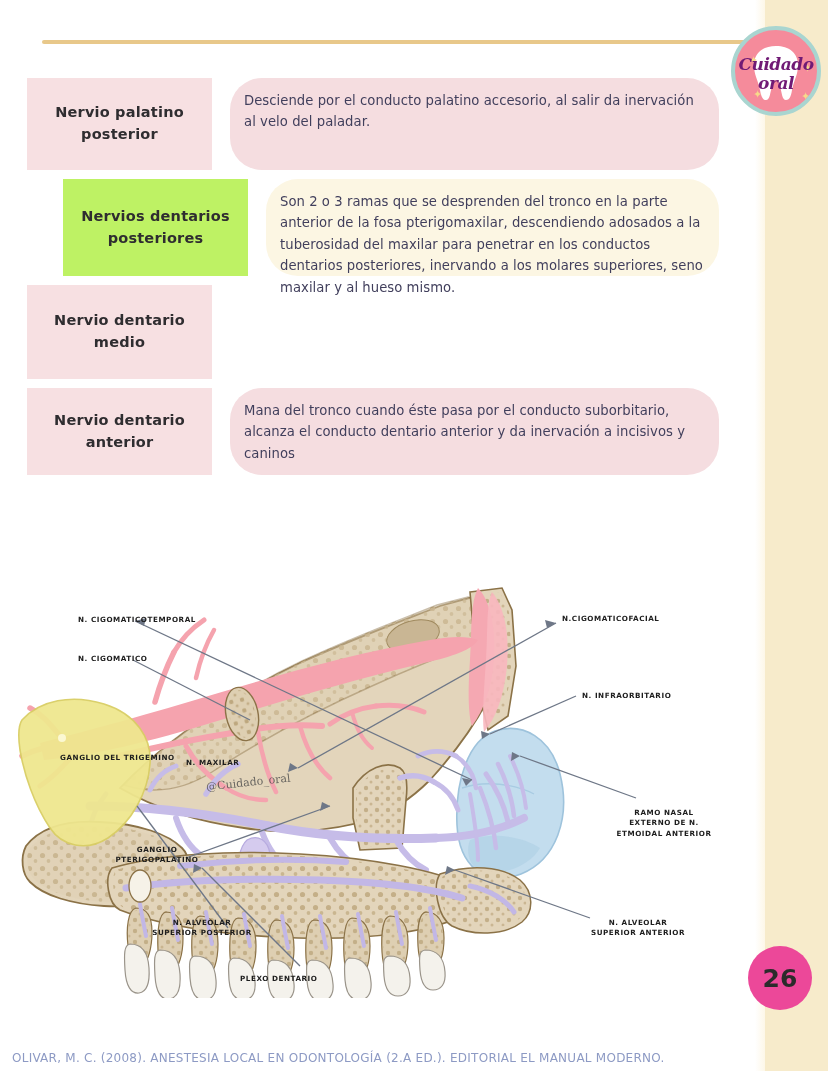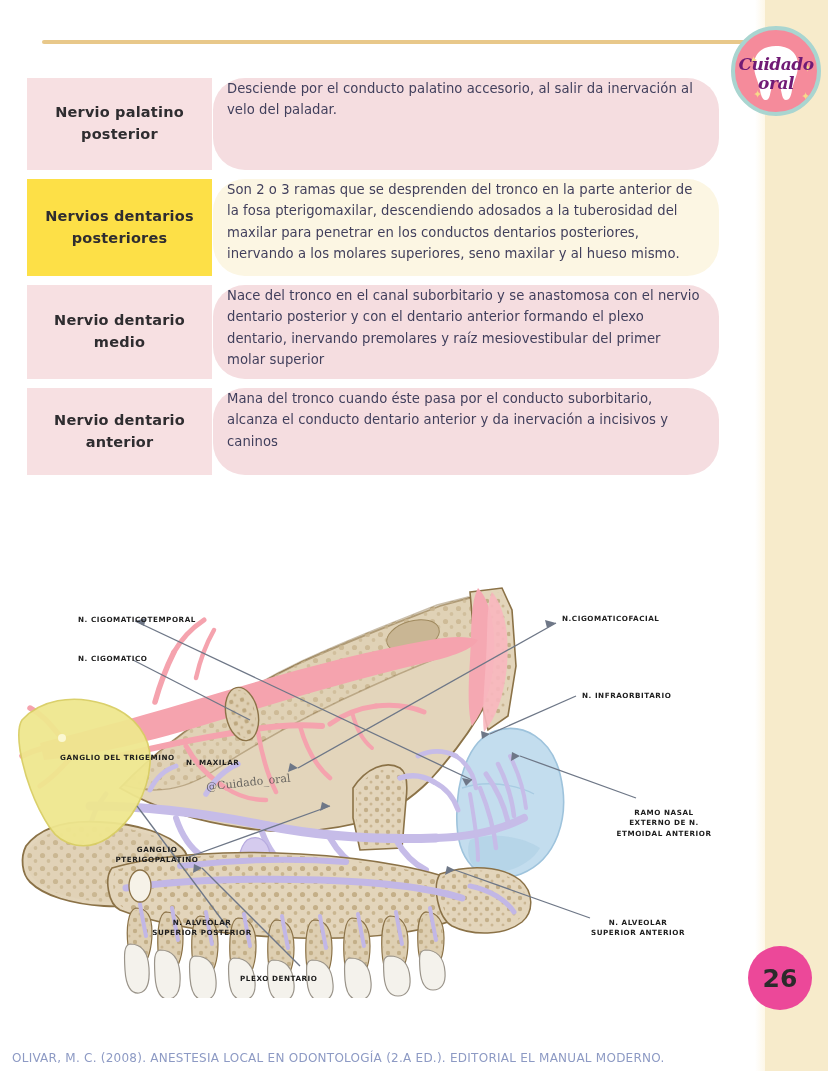--- a/index.html
+++ b/index.html
@@ -110,34 +110,34 @@
     box-sizing: border-box;
     font-family: "DejaVu Sans", "Liberation Sans", sans-serif;
     font-size: 14.5px;
     font-weight: 600;
     color: #2f2d30;
     line-height: 1.5;
     letter-spacing: 0.2px;
   }
   .cell-desc {
     flex: 1 1 auto;
-    margin-left: 1px;
-    padding: 0 16px 12px 14px;
+    margin-left: 18px;
+    padding: 12px 16px 12px 14px;
     box-sizing: border-box;
     font-family: "DejaVu Sans", "Liberation Sans", sans-serif;
     font-size: 13.2px;
     color: #413f5c;
     line-height: 1.62;
     letter-spacing: 0.05px;
     border-radius: 32px;
   }
   .tone-pink .cell-label,
   .tone-pink .cell-desc { background: #f7e0e2; }
   .tone-pink .cell-desc { background: #f5dde0; }
-  .tone-cream .cell-label { background: #fde047; }
+  .tone-cream .cell-label { background: #bef264; margin-left: 36px; }
   .tone-cream .cell-desc { background: #fcf6e3; }
 
   
   .figure-wrap {
     position: absolute;
     left: 0;
     top: 488px;
     width: 730px;
     height: 510px;
   }
@@ -224,21 +224,20 @@
     <div class="cell-desc">Desciende por el conducto palatino accesorio, al salir da inervación al velo del paladar.</div>
   </div>
 
   <div class="nerve-row tone-cream" style="height:97px;">
     <div class="cell-label">Nervios dentarios posteriores</div>
     <div class="cell-desc">Son 2 o 3 ramas que se desprenden del tronco en la parte anterior de la fosa pterigomaxilar, descendiendo adosados a la tuberosidad del maxilar para penetrar en los conductos dentarios posteriores, inervando a los molares superiores, seno maxilar y al hueso mismo.</div>
   </div>
 
   <div class="nerve-row tone-pink" style="height:94px;">
     <div class="cell-label">Nervio dentario medio</div>
-    <div class="cell-desc">Nace del tronco en el canal suborbitario y se anastomosa con el nervio dentario posterior y con el dentario anterior formando el plexo dentario, inervando premolares y raíz mesiovestibular del primer molar superior</div>
   </div>
 
   <div class="nerve-row tone-pink" style="height:87px;">
     <div class="cell-label">Nervio dentario anterior</div>
     <div class="cell-desc">Mana del tronco cuando éste pasa por el conducto suborbitario, alcanza el conducto dentario anterior y da inervación a incisivos y caninos</div>
   </div>
 
 </div>
 
 <div class="figure-wrap">

